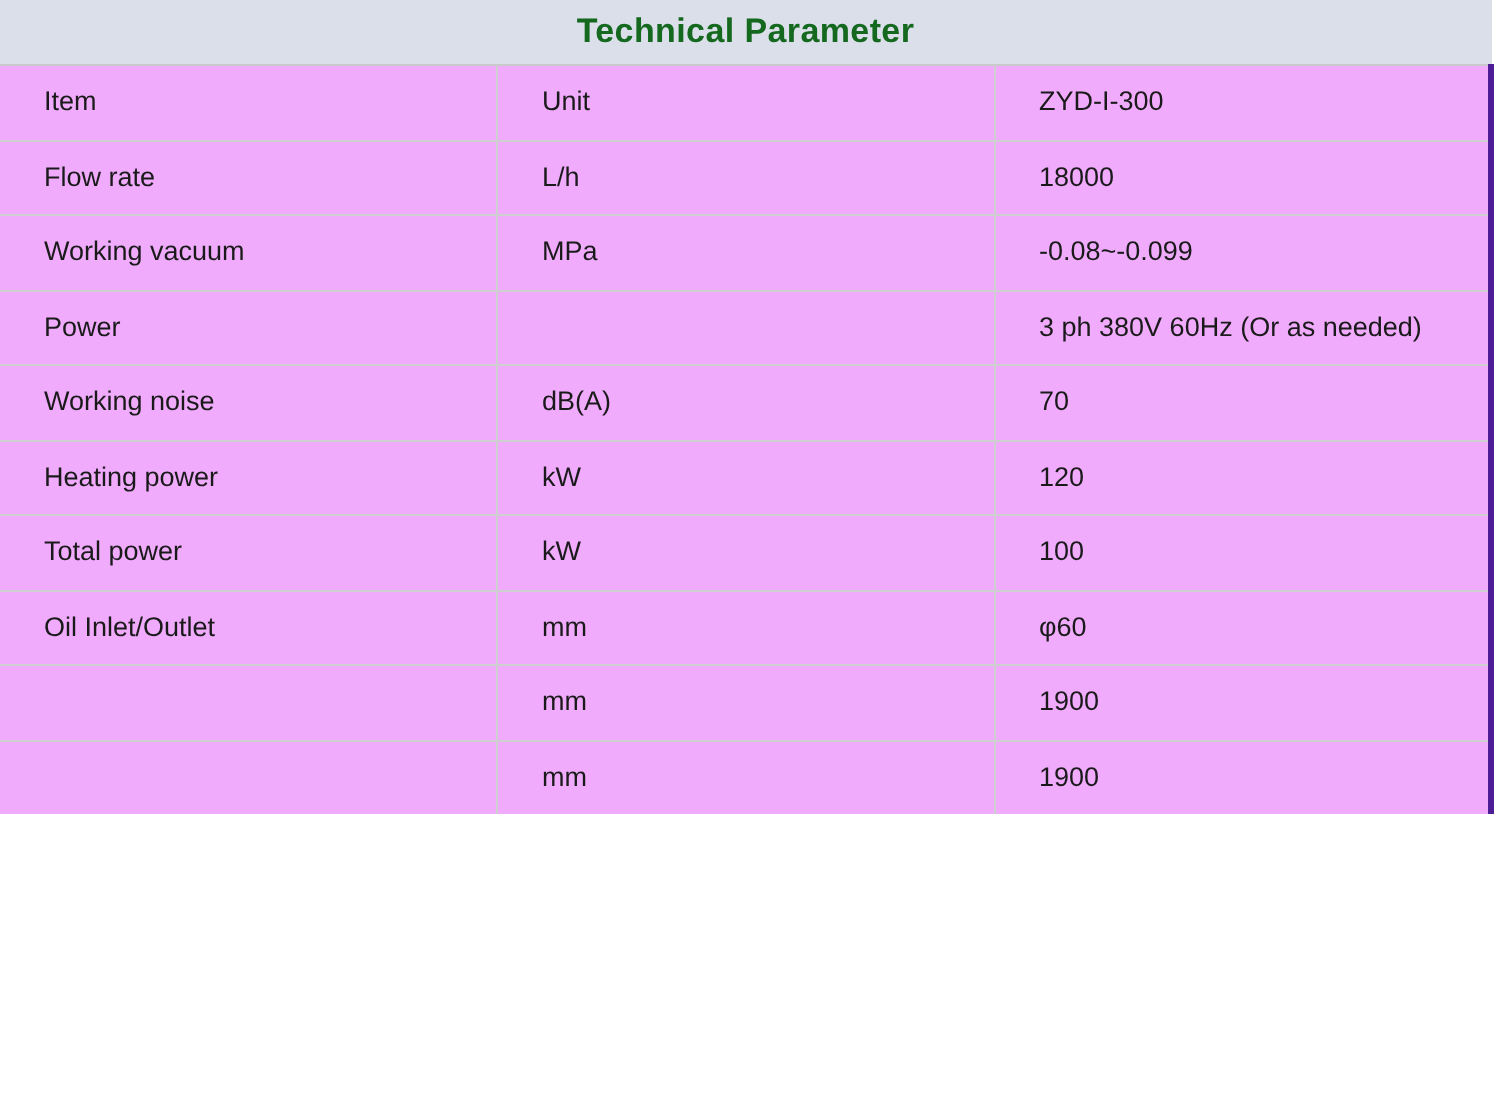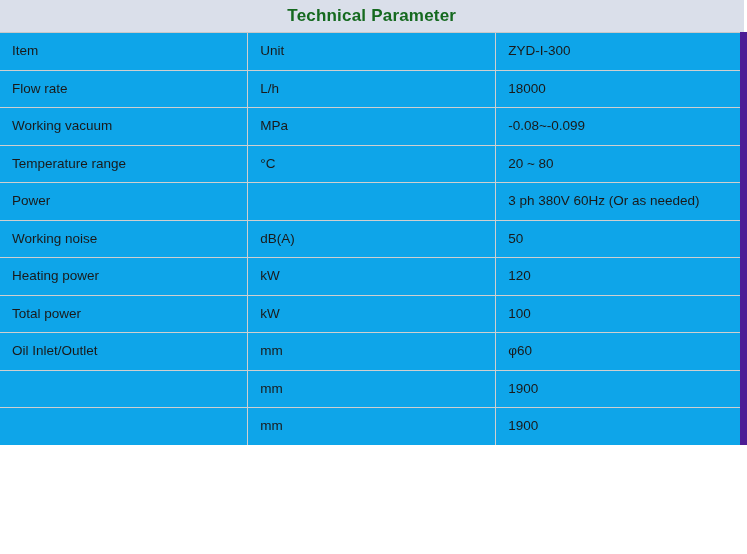--- a/index.html
+++ b/index.html
@@ -41,32 +41,32 @@
     line-height: 32px;
   }
 
   
   .spec-row {
     height: 36.5px;
   }
   .spec-row > td {
     border-bottom: 1px solid #cfcfcf;
     border-right: 1px solid #cfcfcf;
-    padding: 0 0 0 12px;
+    padding: 0 0 0 22px;
     font-size: 13.5px;
     vertical-align: middle;
     height: 36.5px;
     line-height: 1.2;
-    background: #0ea5e9;
+    background: #f0abfc;
     overflow: hidden;
     white-space: nowrap;
   }
   .spec-row > td.col-item   { width: 302px; }
   .spec-row > td.col-unit   { width: 143px; }
-  .spec-row > td.col-value  { width: 302px; border-right: 7px solid #4c1d95; }
+  .spec-row > td.col-value  { width: 302px; border-right: 3px solid #4c1d95; }
 
   .spec-row:last-child > td {
     border-bottom: none;
   }
 </style>
 </head>
 <body>
 
 <table class="spec-table">
   <tbody>
@@ -84,33 +84,28 @@
         <td class="col-item">Flow rate</td>
         <td class="col-unit">L/h</td>
         <td class="col-value">18000</td>
       </tr>
       <tr class="spec-row">
         <td class="col-item">Working vacuum</td>
         <td class="col-unit">MPa</td>
         <td class="col-value">-0.08~-0.099</td>
       </tr>
       <tr class="spec-row">
-        <td class="col-item">Temperature range</td>
-        <td class="col-unit">°C</td>
-        <td class="col-value">20 ~ 80</td>
-      </tr>
-      <tr class="spec-row">
         <td class="col-item">Power</td>
         <td class="col-unit"></td>
         <td class="col-value">3 ph 380V 60Hz (Or as needed)</td>
       </tr>
       <tr class="spec-row">
         <td class="col-item">Working noise</td>
         <td class="col-unit">dB(A)</td>
-        <td class="col-value">50</td>
+        <td class="col-value">70</td>
       </tr>
       <tr class="spec-row">
         <td class="col-item">Heating power</td>
         <td class="col-unit">kW</td>
         <td class="col-value">120</td>
       </tr>
       <tr class="spec-row">
         <td class="col-item">Total power</td>
         <td class="col-unit">kW</td>
         <td class="col-value">100</td>

